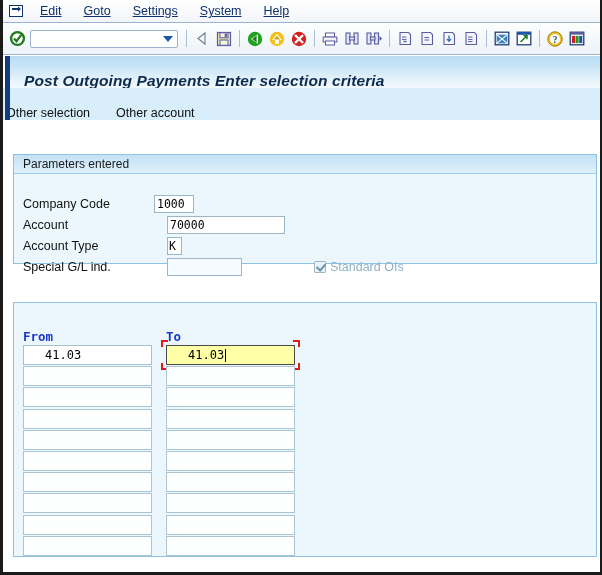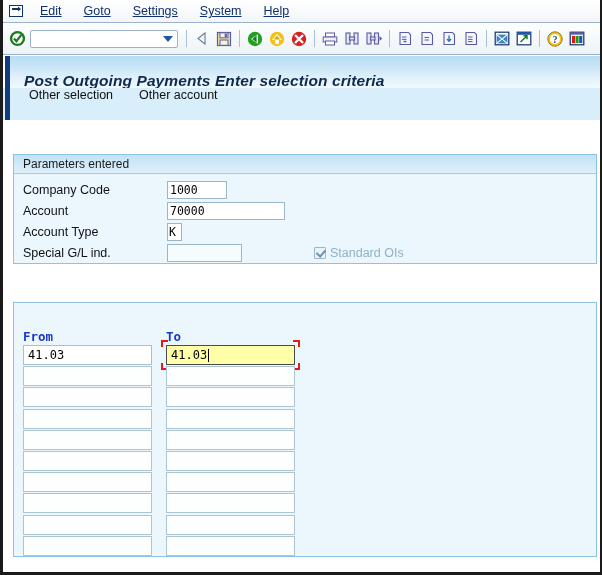--- a/index.html
+++ b/index.html
@@ -42,40 +42,40 @@
   .title-accent{position:absolute;left:2px;top:0;width:5px;height:32px;background:#123d7c;}
   .titlebar{position:absolute;left:7px;top:0;right:0;height:32px;
     background:linear-gradient(#b9dcf2 0%,#cbe6f7 38%,#e4f2fb 72%,#f2f9fd 100%);
     display:flex;align-items:center;box-sizing:border-box;}
   .title-text{font-size:15.5px;font-weight:bold;font-style:italic;color:#0d2b4e;
     padding-left:14px;letter-spacing:.1px;font-family:"Liberation Sans",sans-serif;margin-top:18px;}
 
   
   .appbtnrow{position:absolute;left:0;top:88px;width:597px;height:32px;
     background:#d8eefa;box-sizing:border-box;
-    display:flex;align-items:flex-start;padding-left:26px;}
+    display:flex;align-items:flex-end;padding-left:3px;}
   .appbtnrow::before{content:"";position:absolute;left:2px;top:0;width:5px;height:32px;background:#123d7c;}
   .appbtn{font-size:12.5px;color:#101010;margin-right:26px;white-space:nowrap;
           font-family:"Liberation Sans",sans-serif;}
 
   
   .canvas{position:absolute;left:0;top:120px;width:597px;height:452px;background:#ffffff;}
 
   
   .panel{position:absolute;background:#ebf7fd;border:1px solid #8fc3e4;box-sizing:border-box;}
   .panel-hd{height:19px;background:linear-gradient(#c3e2f5,#dff0fb);
     border-bottom:1px solid #9fcde8;display:flex;align-items:center;
     padding-left:9px;box-sizing:border-box;}
   .panel-hd span{font-size:12px;color:#1a1a1a;font-family:"Liberation Sans",sans-serif;}
 
   #panel-params{left:10px;top:34px;width:584px;height:110px;}
   #panel-amount{left:10px;top:182px;width:584px;height:255px;}
 
   
-  .frow{position:absolute;left:0;width:100%;height:21px;display:flex;align-items:center;}
+  .frow{position:absolute;left:0;width:100%;height:21px;display:flex;align-items:center;margin-top:14px;}
   .flabel{position:absolute;left:9px;font-size:12.5px;color:#111;white-space:nowrap;
           font-family:"Liberation Sans",sans-serif;}
 
   .ifield{position:absolute;height:18px;background:#ffffff;
     border:1px solid #9bb6c9;box-sizing:border-box;
     font-family:"DejaVu Sans Mono","Liberation Mono",monospace;
     font-size:11.5px;color:#000;padding:0 2px;line-height:16px;
     display:flex;align-items:center;}
   .ifield.empty{background:#f6fbfd;}
 
@@ -89,21 +89,21 @@
            font-family:"Liberation Sans",sans-serif;}
 
   
   .colhdr{position:absolute;font-size:12.5px;font-weight:bold;color:#1938c9;
     font-family:"DejaVu Sans Mono","Liberation Mono",monospace;letter-spacing:0px;}
 
   
   .amtfield{position:absolute;width:129px;height:20px;box-sizing:border-box;
     background:#ffffff;border:1px solid #a8bfcd;
     font-family:"DejaVu Sans Mono","Liberation Mono",monospace;
-    font-size:12px;color:#000;padding-left:4px;line-height:18px;
+    font-size:12px;color:#000;padding-left:21px;line-height:18px;
     display:flex;align-items:center;}
   .amtfield.blank{background:#fdffff;border-color:#adc4d2;}
   .amtfield.focused{background:#ffffa8;border:1px solid #4a4a4a;}
   .caret{display:inline-block;width:1px;height:13px;background:#000;margin-left:1px;}
 
   
   .focusmark{position:absolute;pointer-events:none;}
   .focusmark i{position:absolute;display:block;}
   .fm-tl{left:0;top:0;width:7px;height:2px;background:#e01b1b;}
   .fm-tl2{left:0;top:0;width:2px;height:7px;background:#e01b1b;}
@@ -302,21 +302,21 @@
 
   <div class="canvas">
 
     <div class="panel" id="panel-params">
       <div class="panel-hd">
         <span>Parameters entered</span>
       </div>
 
       <div class="frow" style="top:24px;">
         <div class="flabel">Company Code</div>
-        <div class="ifield" style="left:153px;width:60px;">1000</div>
+        <div class="ifield" style="left:140px;width:40px;">1000</div>
       </div>
 
       <div class="frow" style="top:45px;">
         <div class="flabel">Account</div>
         <div class="ifield" style="left:153px;width:118px;">70000</div>
       </div>
 
       <div class="frow" style="top:87px;">
         <div class="flabel">Special G/L ind.</div>
         <div class="ifield empty" style="left:153px;width:75px;"></div>

